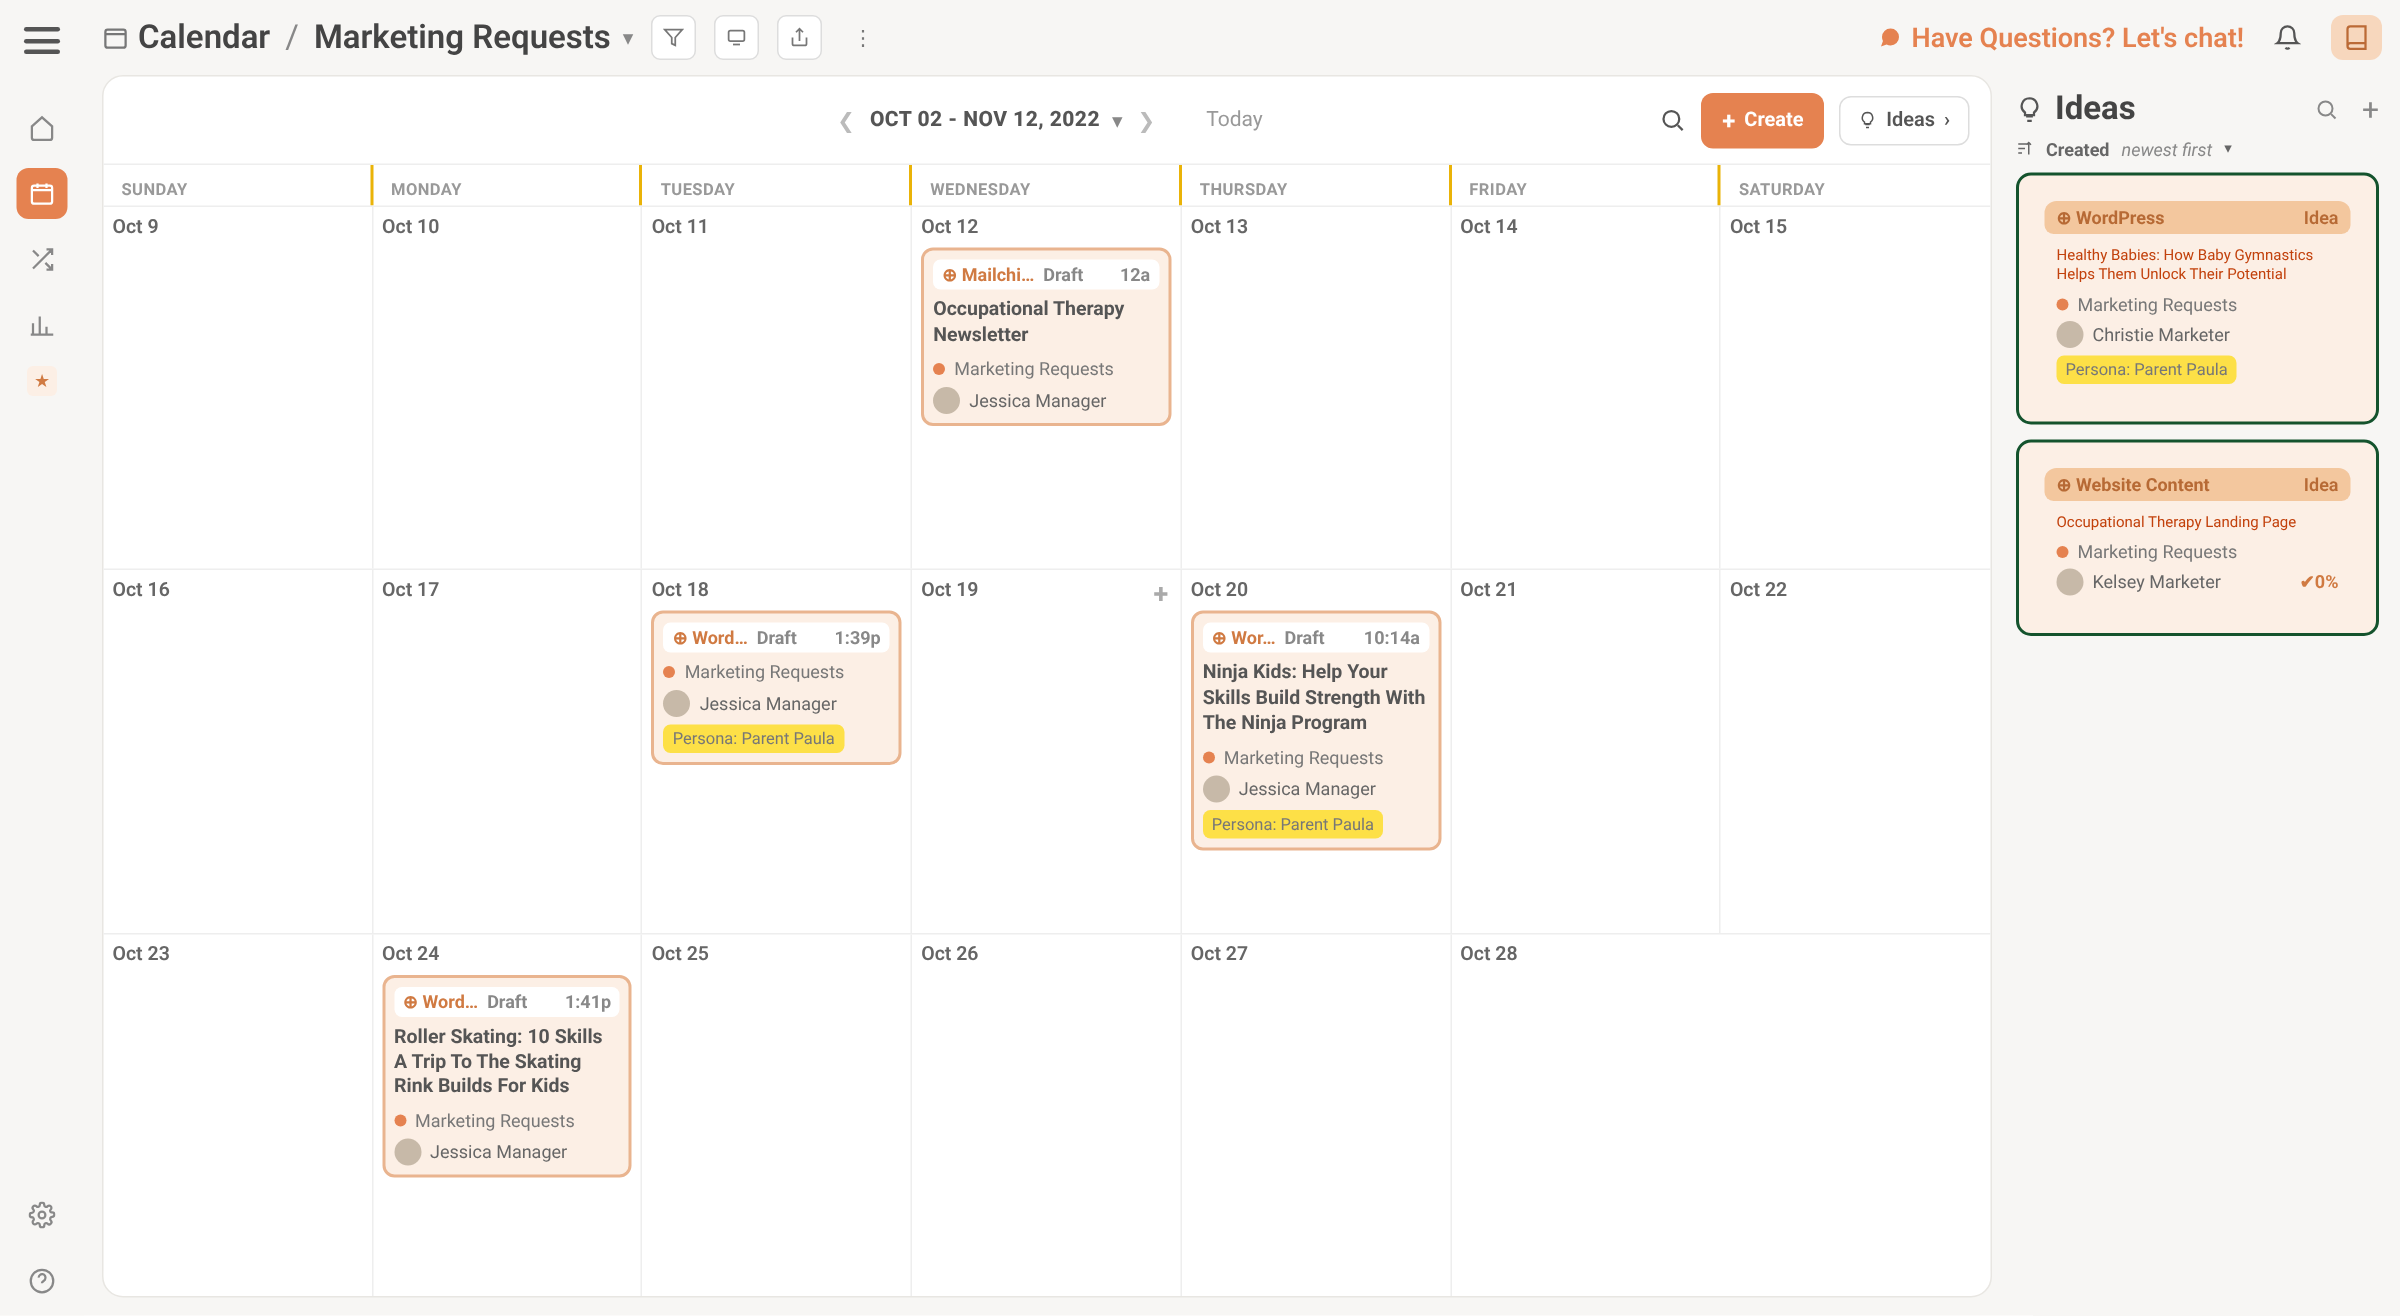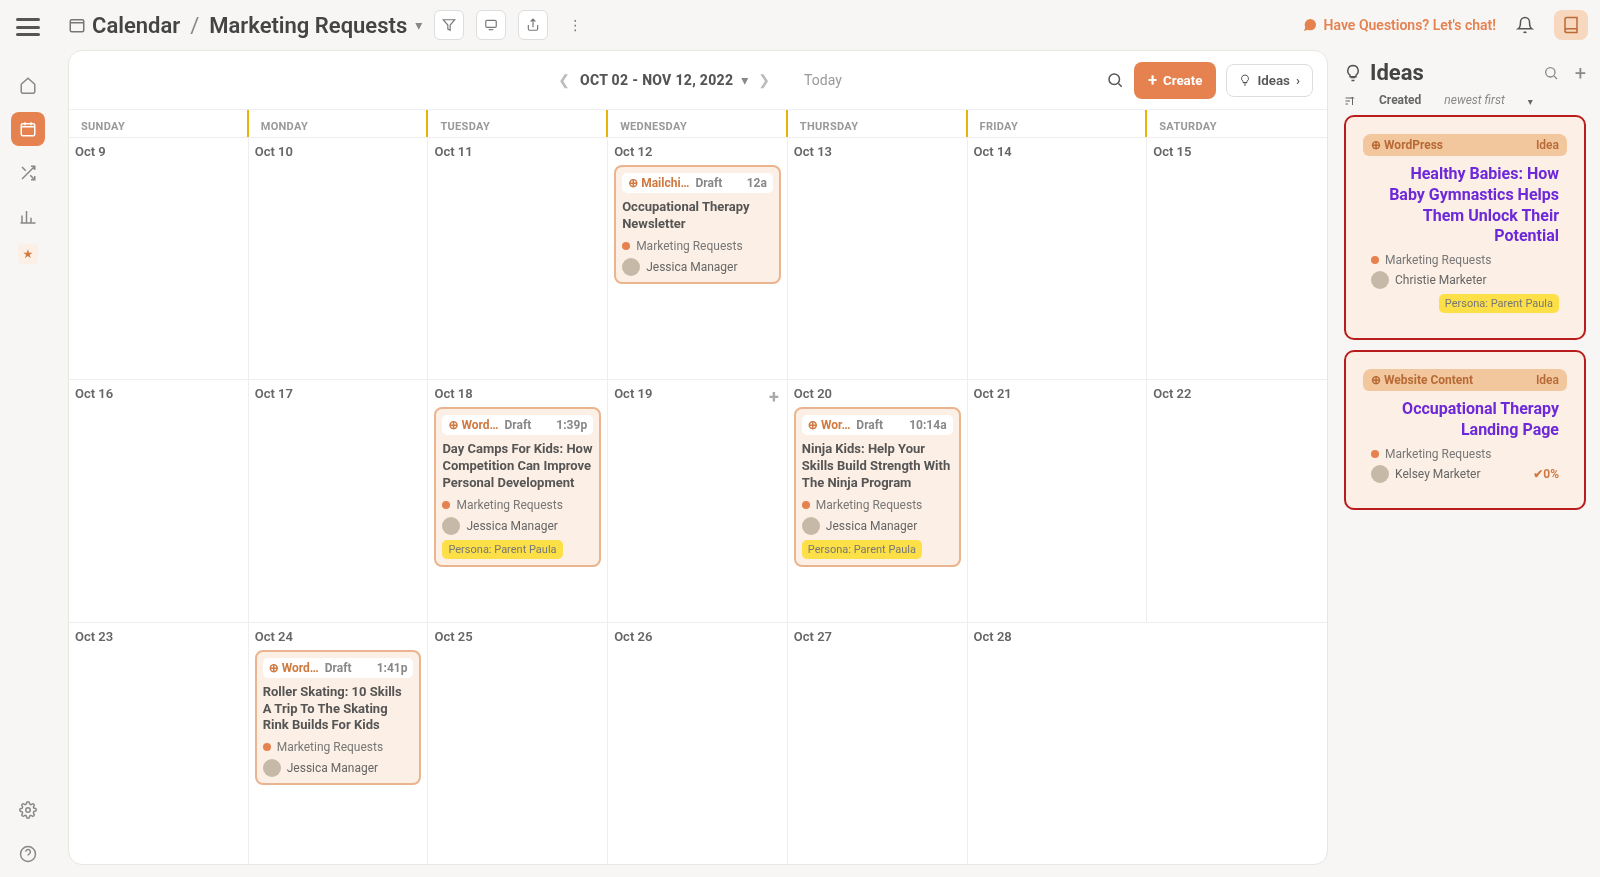--- a/index.html
+++ b/index.html
@@ -15,21 +15,21 @@
   .main{flex:1;display:flex;flex-direction:column;}
   .topbar{height:50px;display:flex;align-items:center;padding:0 12px;gap:6px;}
   .crumb-ico{color:#777;display:flex;align-items:center;}
   .crumb{font-size:22px;color:#444;font-weight:600;}
   .crumb.sep{color:#888;margin:0 4px;font-weight:400;}
   .crumb-sub{font-size:22px;color:#444;font-weight:600;}
   .chev{color:#888;margin-left:2px;}
   .tool-btn{width:30px;height:30px;border:1px solid #ddd;border-radius:6px;background:#fff;display:flex;align-items:center;justify-content:center;color:#777;cursor:pointer;margin-left:6px;}
   .tool-btn.plain{border:none;background:none;}
   .topbar .flex{flex:1;}
-  .chat-link{color:#e58250;font-weight:600;display:flex;align-items:center;gap:6px;cursor:pointer;font-size:14px;}
+  .chat-link{color:#e58250;font-weight:600;display:flex;align-items:center;gap:6px;cursor:pointer;font-size:18px;}
   .bell{color:#555;margin:0 14px;cursor:pointer;}
   .avatar-btn{width:34px;height:30px;border-radius:8px;background:#f7d7bd;display:flex;align-items:center;justify-content:center;color:#bb6a36;cursor:pointer;}
   .content-row{flex:1;display:flex;min-height:0;}
   .cal-wrap{flex:1;padding:0 12px 12px 12px;min-width:0;display:flex;}
   .cal{flex:1;background:#fff;border:1px solid #e8e6e2;border-radius:14px;display:flex;flex-direction:column;min-height:0;}
   .cal-head{height:58px;display:flex;align-items:center;justify-content:center;position:relative;}
   .navset{display:flex;align-items:center;gap:6px;}
   .navset .arrow{color:#bbb;cursor:pointer;padding:4px;}
   .daterange{font-weight:800;color:#555;letter-spacing:.3px;}
   .today{color:#999;margin-left:24px;cursor:pointer;}
@@ -56,27 +56,27 @@
   .tag-row{display:flex;align-items:center;gap:6px;font-size:12px;color:#777;margin-bottom:5px;}
   .tag-row .dot{width:8px;height:8px;border-radius:50%;background:#e58250;}
   .assignee{display:flex;align-items:center;gap:6px;font-size:12px;color:#666;}
   .assignee .av{width:18px;height:18px;border-radius:50%;background:#c7b9a8;}
   .persona{display:inline-block;background:#fde047;color:#777;border-radius:5px;padding:3px 6px;font-size:11px;margin-top:5px;}
   
   .ideas{width:260px;padding:0 14px 0 4px;display:flex;flex-direction:column;}
   .ideas-head{display:flex;align-items:center;gap:8px;padding:10px 0 8px;}
   .ideas-head .title{font-size:22px;font-weight:700;color:#444;}
   .ideas-head .flex{flex:1;}
-  .sort-row{display:flex;align-items:flex-end;gap:23px;font-size:12px;color:#666;padding-bottom:8px;}
+  .sort-row{display:flex;align-items:flex-start;gap:8px;font-size:12px;color:#666;padding-bottom:8px;}
   .sort-row .label{font-weight:700;}
   .sort-row .val{font-style:italic;color:#888;}
-  .idea-card{background:#fcefe5;border:2px solid #b91c1c;border-radius:10px;padding:25px;margin-bottom:10px;text-align:right;}
+  .idea-card{background:#fcefe5;border:2px solid #14532d;border-radius:10px;padding:25px;margin-bottom:10px;}
   .idea-top{background:#f3c79e;border-radius:6px;padding:4px 8px;display:flex;align-items:center;font-size:12px;font-weight:700;color:#b76a35;margin:-8px -8px 8px -8px;border-top-left-radius:8px;border-top-right-radius:8px;}
   .idea-top .kind{margin-left:auto;font-weight:600;}
-  .idea-title{font-size:16px;font-weight:700;color:#6d28d9;line-height:1.3;margin-bottom:6px;}
+  .idea-title{font-size:10px;font-weight:400;color:#c2410c;line-height:1.3;margin-bottom:6px;}
   .idea-meta{display:flex;align-items:center;gap:6px;font-size:12px;color:#777;margin-bottom:4px;}
   .idea-meta .dot{width:8px;height:8px;border-radius:50%;background:#e58250;}
   .idea-assignee{display:flex;align-items:center;gap:6px;font-size:12px;color:#666;}
   .idea-assignee .av{width:18px;height:18px;border-radius:50%;background:#c7b9a8;}
   .idea-assignee .pct{margin-left:auto;color:#d07a42;font-weight:700;display:flex;align-items:center;gap:3px;}
   svg{display:block;}
 </style>
 </head>
 <body>
 
@@ -259,21 +259,21 @@
                   </div>
                   <div class="cell">
                     <div class="date">Oct 17</div>
                   </div>
                   <div class="cell">
                     <div class="date">Oct 18</div>
                     <div class="card"><div class="card-head">
                         <span class="src">⊕ Word…</span>
                         <span class="status">Draft</span>
                         <span class="time">1:39p</span>
-                      </div><div class="card-title">Day Camps For Kids: How Competition Can Improve Personal Development</div><div class="tag-row">
+                      </div><div class="tag-row">
                         <span class="dot"></span>
                         <span>Marketing Requests</span>
                       </div><div class="assignee">
                         <span class="av"></span>
                         <span>Jessica Manager</span>
                       </div><div class="persona">Persona: Parent Paula</div></div>
                   </div>
                   <div class="cell">
                     <div class="date">Oct 19</div>
                     <div class="add">+</div>

